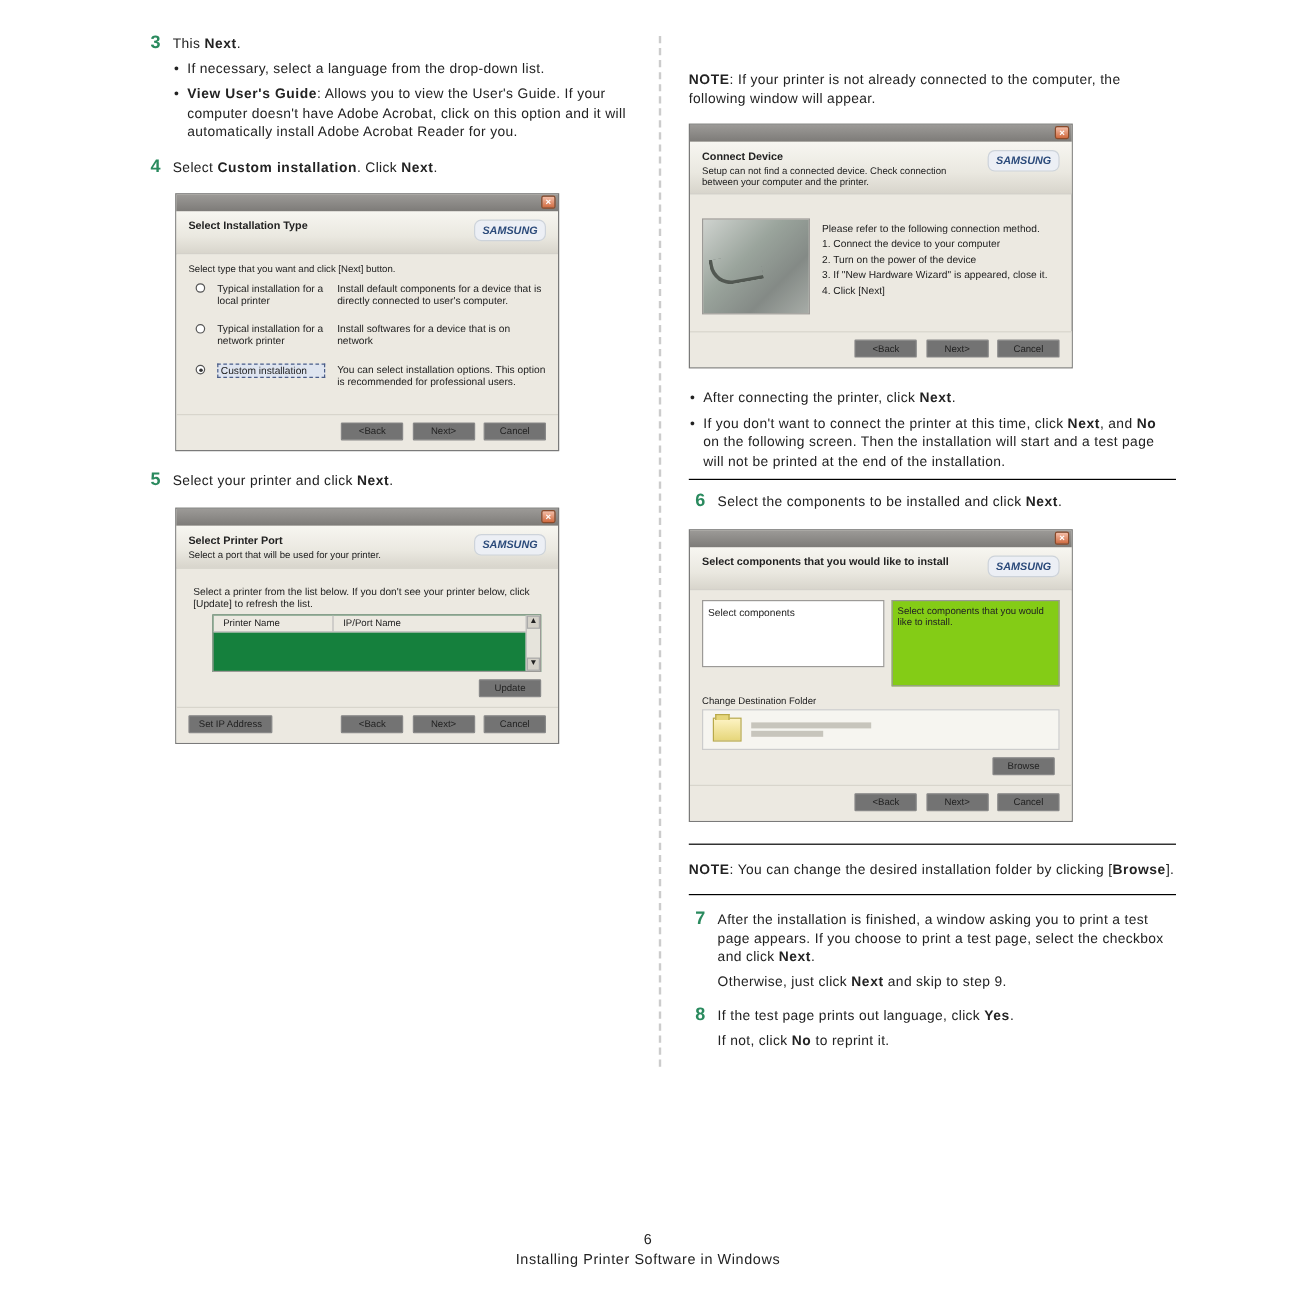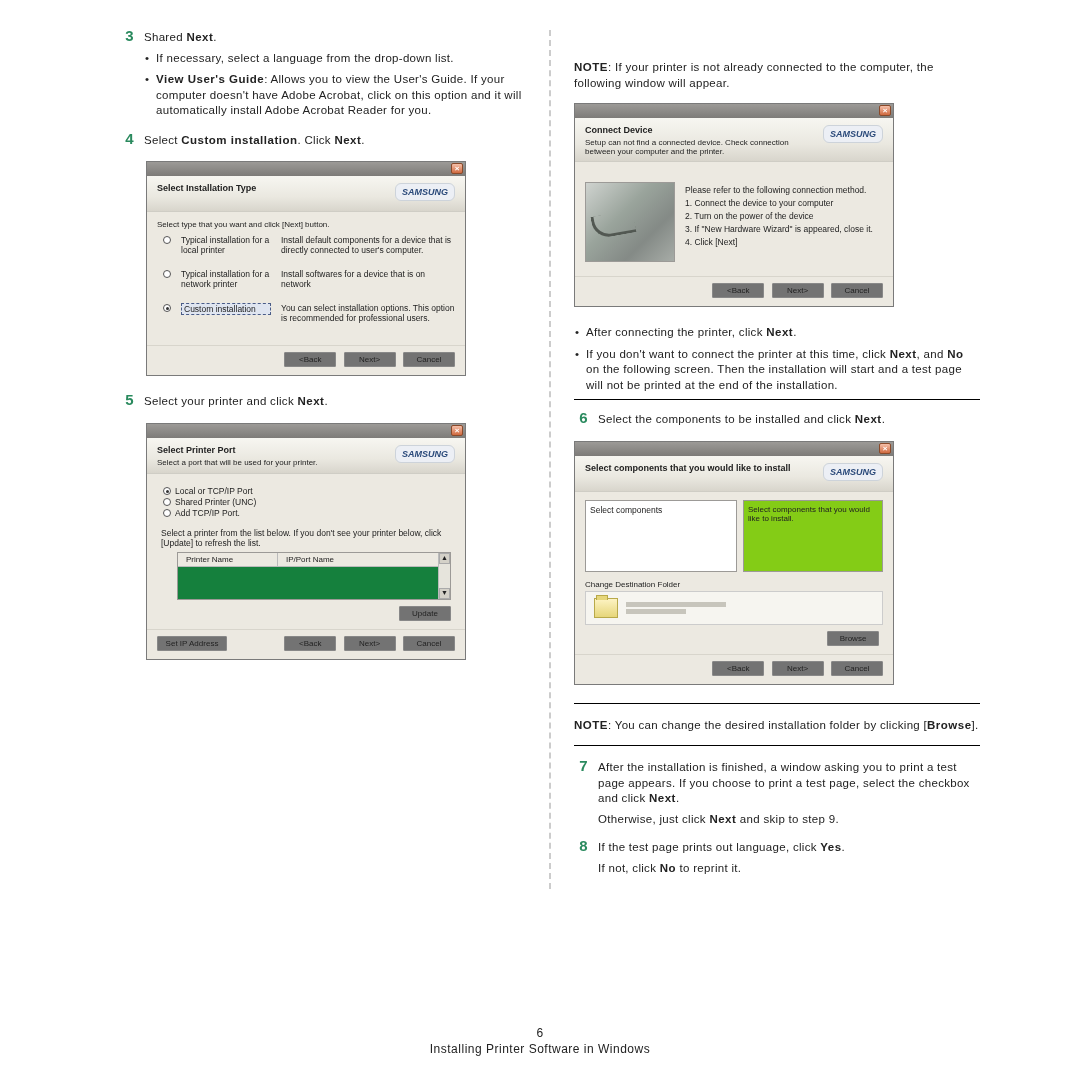--- a/index.html
+++ b/index.html
@@ -172,21 +172,21 @@
     border-right:none;border-top:none;
     border-radius: 0 0 0 18px;
     transform: rotate(-10deg);
   }
   .conn-list { flex:1; }
   .conn-list p { margin: 3px 0; }
 
   
   .comp-area { display:flex; gap:6px; margin-bottom:8px;}
   .comp-left {
-    flex:1; border:1px solid #9c9a97; background:#fff; height:72px;
+    flex:1; border:1px solid #9c9a97; background:#fff; height:56px;
     padding:4px;
   }
   .comp-right {
     width:140px; border:1px solid #9c9a97; background:#84cc16; height:72px;
     padding:4px; font-size:8px;
   }
   .dest { margin-top: 4px;}
   .dest-box { border:1px solid #ccc; background:#f6f5f0; padding:6px 8px; display:flex; gap:8px; align-items:center;}
   .folder-ico { width:24px; height:20px; border:1px solid #b8a94a; background:linear-gradient(#fdf3c3,#e6d67a); position:relative;}
   .folder-ico::before{content:"";position:absolute;left:1px;top:-4px;width:10px;height:4px;background:#e6d67a;border:1px solid #b8a94a;border-bottom:none;}
@@ -207,21 +207,21 @@
 <body>
 
 <div class="page">
 
   <div class="col">
 
     <div class="step">
       <div class="stepnum">3</div>
       <div class="stepbody">
         <p>
-          <span>Shared </span><span class="bold">Next</span><span>.</span>
+          <span>This </span><span class="bold">Next</span><span>.</span>
         </p>
         <ul>
           <li>If necessary, select a language from the drop-down list.</li>
           <li>
             <span class="bold">View User's Guide</span><span>: Allows you to view the User's Guide. If your computer doesn't have Adobe Acrobat, click on this option and it will automatically install Adobe Acrobat Reader for you.</span>
           </li>
         </ul>
       </div>
     </div>
 
@@ -281,25 +281,20 @@
           <div class="dlg-x">×</div>
         </div>
       <div class="dlg-hdr">
         <div>
           <span class="title">Select Printer Port</span>
           <span class="sub">Select a port that will be used for your printer.</span>
         </div>
         <div class="samsung">SAMSUNG</div>
       </div>
       <div class="dlg-body">
-        <div class="portopts">
-          <div class="row"><span class="r sel"></span><span>Local or TCP/IP Port</span></div>
-          <div class="row"><span class="r"></span><span>Shared Printer (UNC)</span></div>
-          <div class="row"><span class="r"></span><span>Add TCP/IP Port.</span></div>
-        </div>
         <div style="margin:6px 4px 2px 4px;">Select a printer from the list below. If you don't see your printer below, click [Update] to refresh the list.</div>
         <div class="listbox">
           <div class="lh">
             <div style="width:100px">Printer Name</div>
             <div style="flex:1">IP/Port Name</div>
           </div>
           <div class="scroll">
             <div class="ar">▲</div>
             <div style="position:absolute;bottom:0;left:0;right:0;">
               <div class="ar">▼</div>

